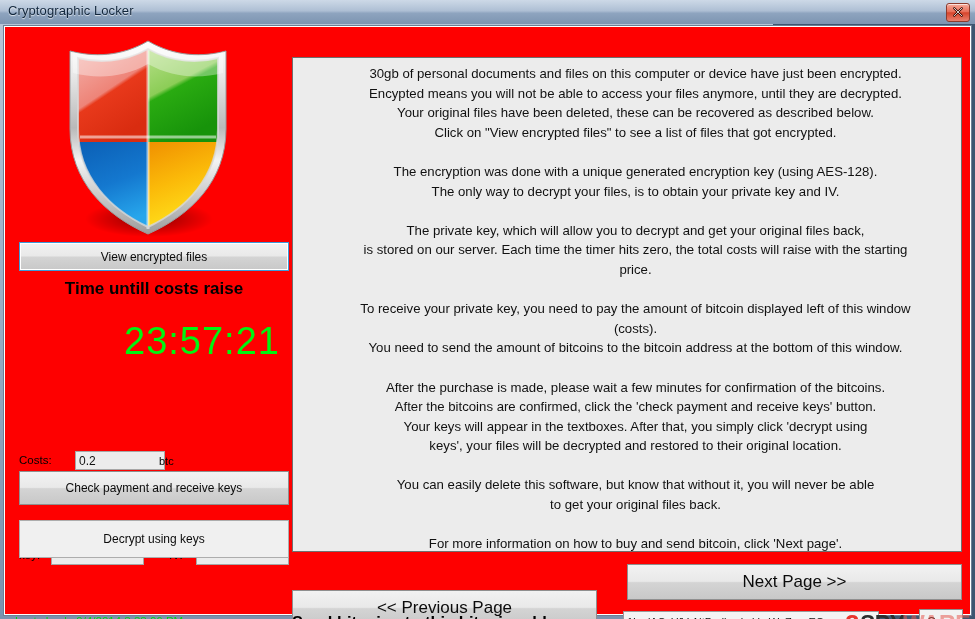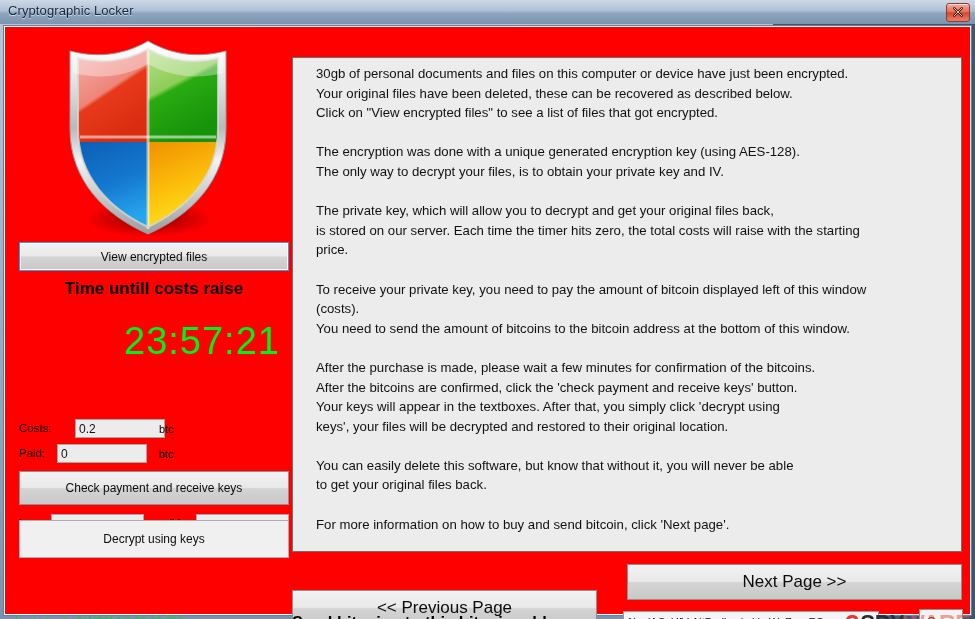--- a/index.html
+++ b/index.html
@@ -83,21 +83,21 @@
     position:absolute;left:0;top:252px;width:298px;
     text-align:center;font-weight:bold;font-size:17px;color:#000;
   }
   .timer-value{
     position:absolute;left:0;top:295px;width:298px;
     text-align:center;font-size:38px;color:#00f411;
     font-family:"Liberation Sans", sans-serif;
     letter-spacing:1px;line-height:1;padding-left:48px;
   }
 
-  .field-row{position:absolute;height:19px;}
+  .field-row{position:absolute;height:19px;margin-top:32px;}
   .field-label{
     position:absolute;font-size:11.5px;color:#000;top:3px;white-space:nowrap;
   }
   .tbox{
     position:absolute;box-sizing:border-box;
     background:#ececec;border:1px solid #a6a6a6;
     font-size:12px;color:#111;
     padding:1px 3px;line-height:17px;
     font-family:"Liberation Sans", sans-serif;
   }
@@ -114,20 +114,21 @@
     font-size:11.5px;color:#00d80f;white-space:nowrap;
   }
 
   
   .textpanel{
     position:absolute;left:287px;top:30px;width:670px;height:495px;
     background:#ececec;border:1px solid #6f6f6f;
     box-sizing:border-box;
     padding:6px 6px 0 23px;
     overflow:hidden;
+    text-align:center;
   }
   .textpanel p{
     margin:0;
     font-size:13.2px;
     line-height:19.6px;
     color:#111;
     white-space:pre-wrap;
   }
   .textpanel .gap{height:19.6px;}
 
@@ -278,20 +279,21 @@
           <span class="field-label" style="left:150px;">IV:</span>
           <input class="tbox" style="left: 177px; top: 0px; width: 93px; height: 19px;" type="text" value="">
         </div>
 
         <div class="btn flat" id="decrypt-btn">Decrypt using keys</div>
 
         <div class="lastcheck">Last check: 9/4/2014 3:33:06 PM</div>
 
         <div class="textpanel">
           <p>30gb of personal documents and files on this computer or device have just been encrypted.</p>
+          <p>Encypted means you will not be able to access your files anymore, until they are decrypted.</p>
           <p>Your original files have been deleted, these can be recovered as described below.</p>
           <p>Click on "View encrypted files" to see a list of files that got encrypted.</p>
           <div class="gap"></div>
           <p>The encryption was done with a unique generated encryption key (using AES-128).</p>
           <p>The only way to decrypt your files, is to obtain your private key and IV.</p>
           <div class="gap"></div>
           <p>The private key, which will allow you to decrypt and get your original files back,</p>
           <p>is stored on our server. Each time the timer hits zero, the total costs will raise with the starting</p>
           <p>price.</p>
           <div class="gap"></div>

